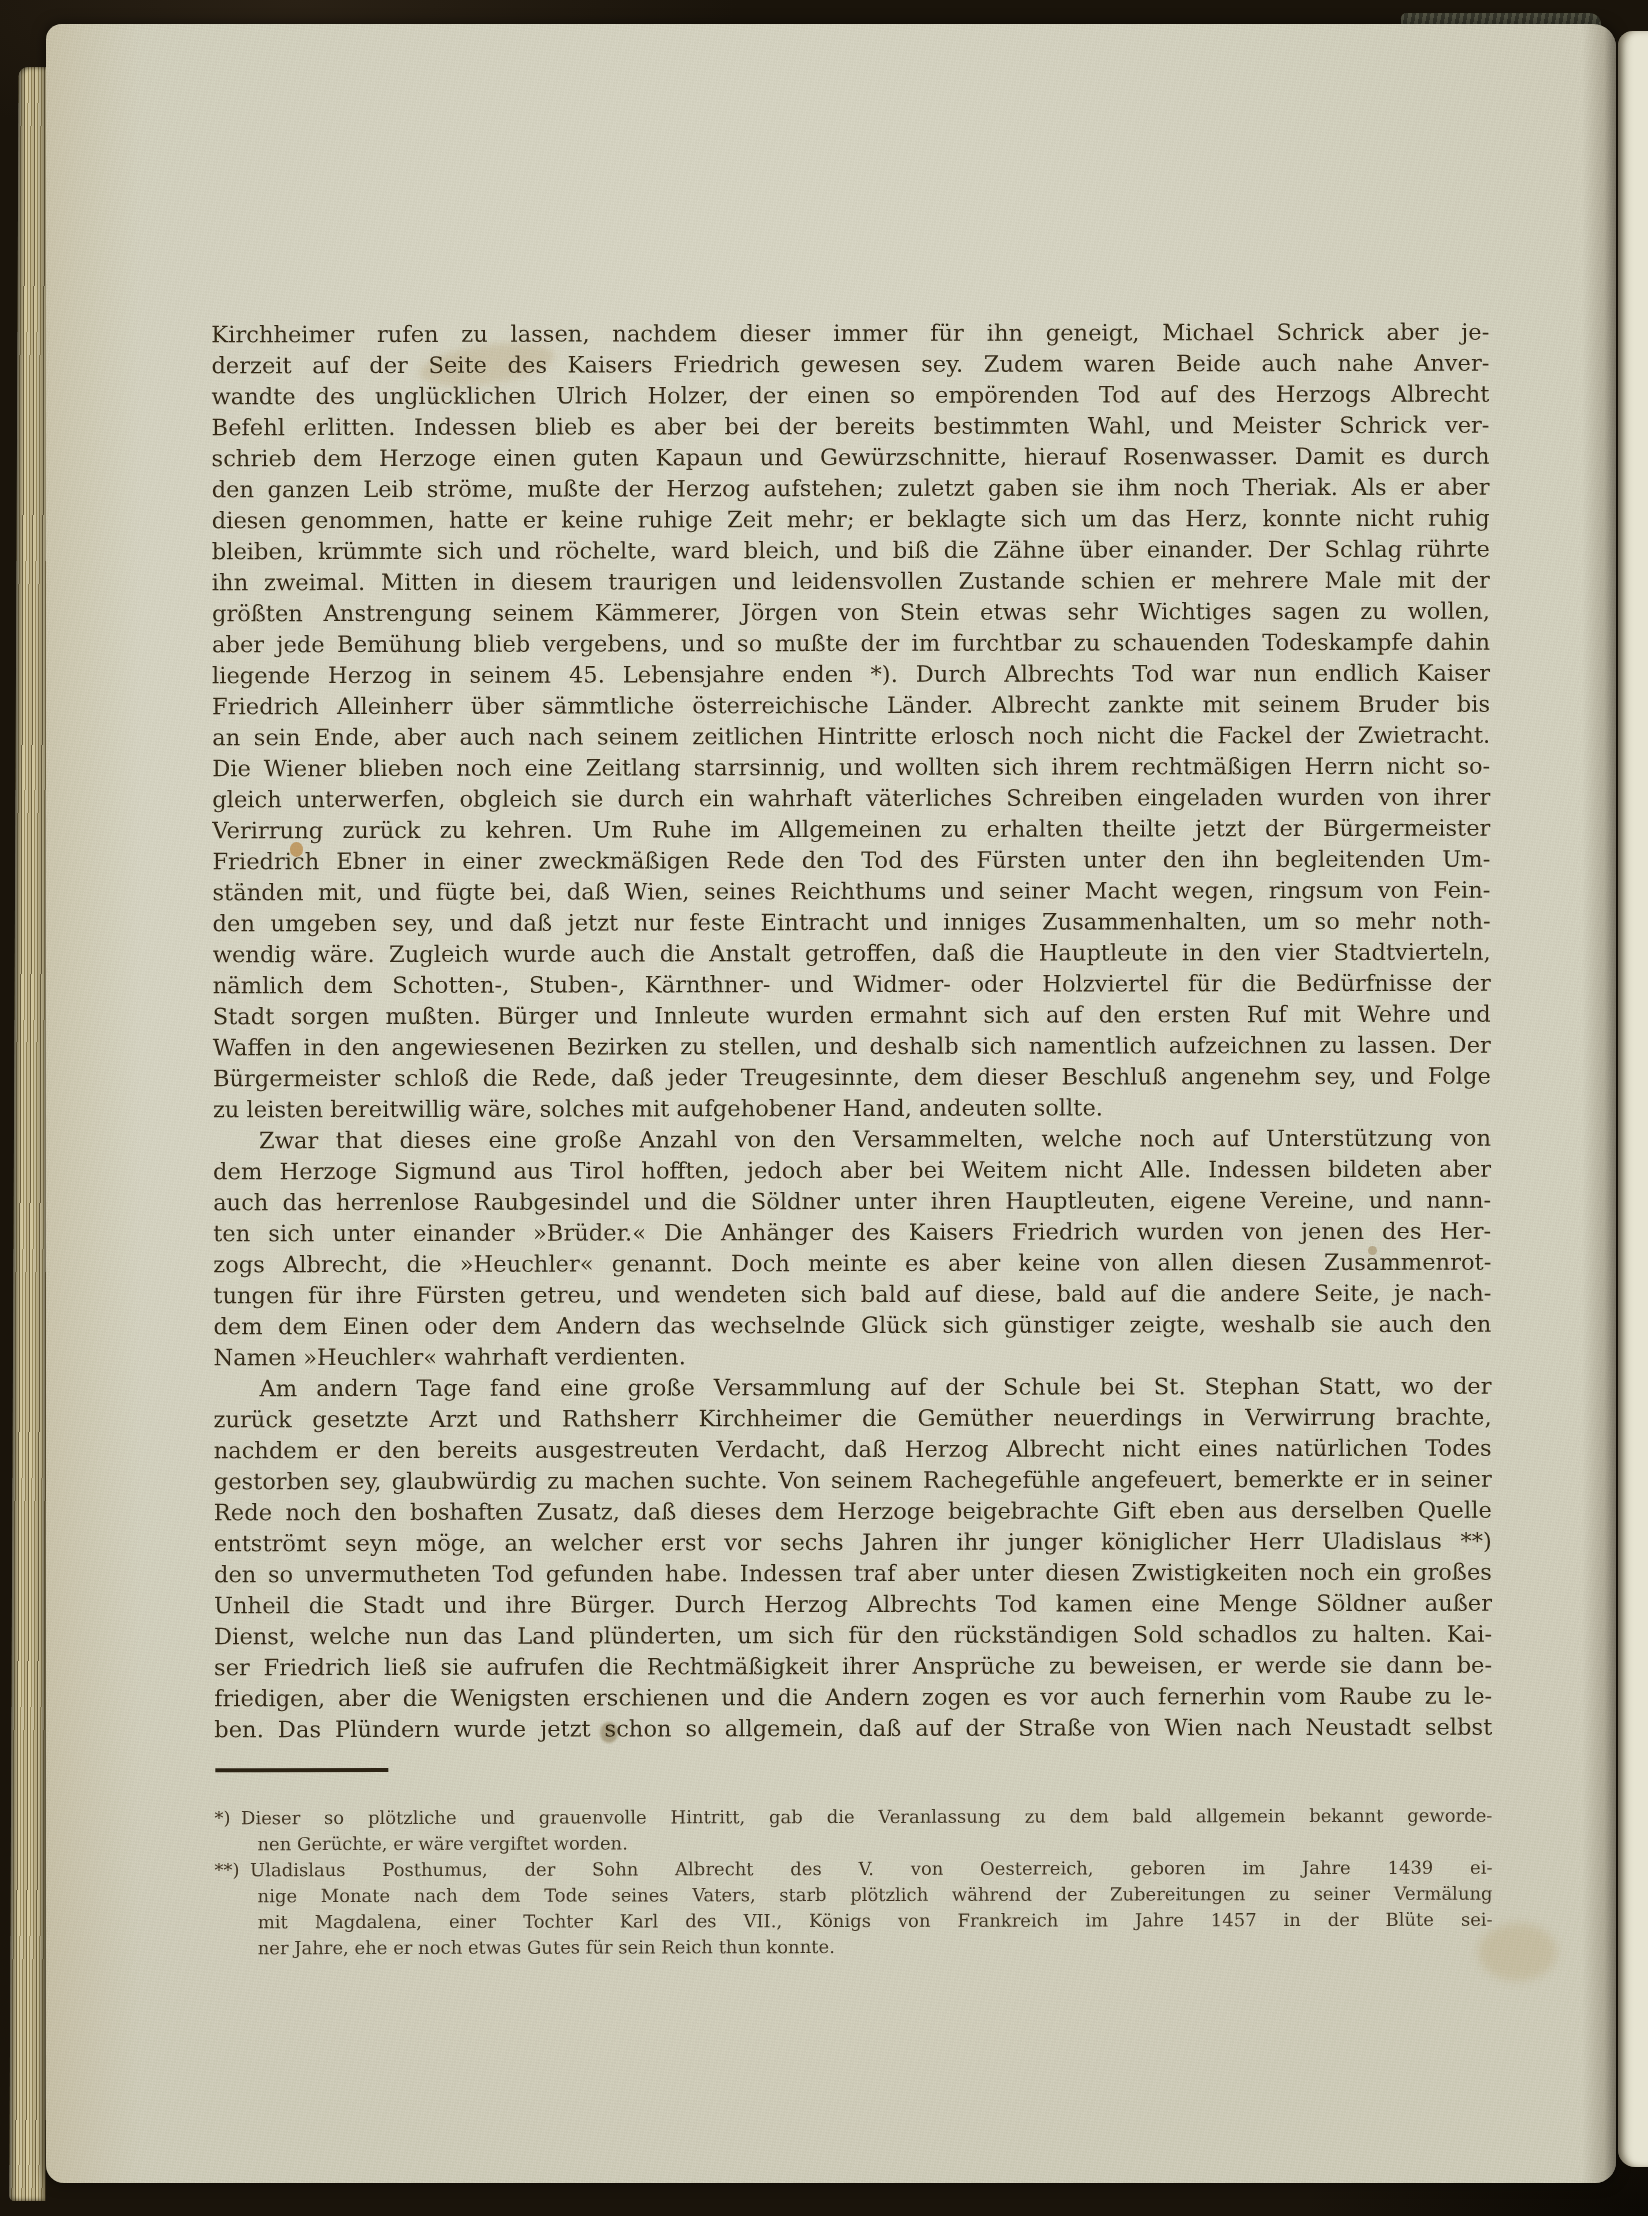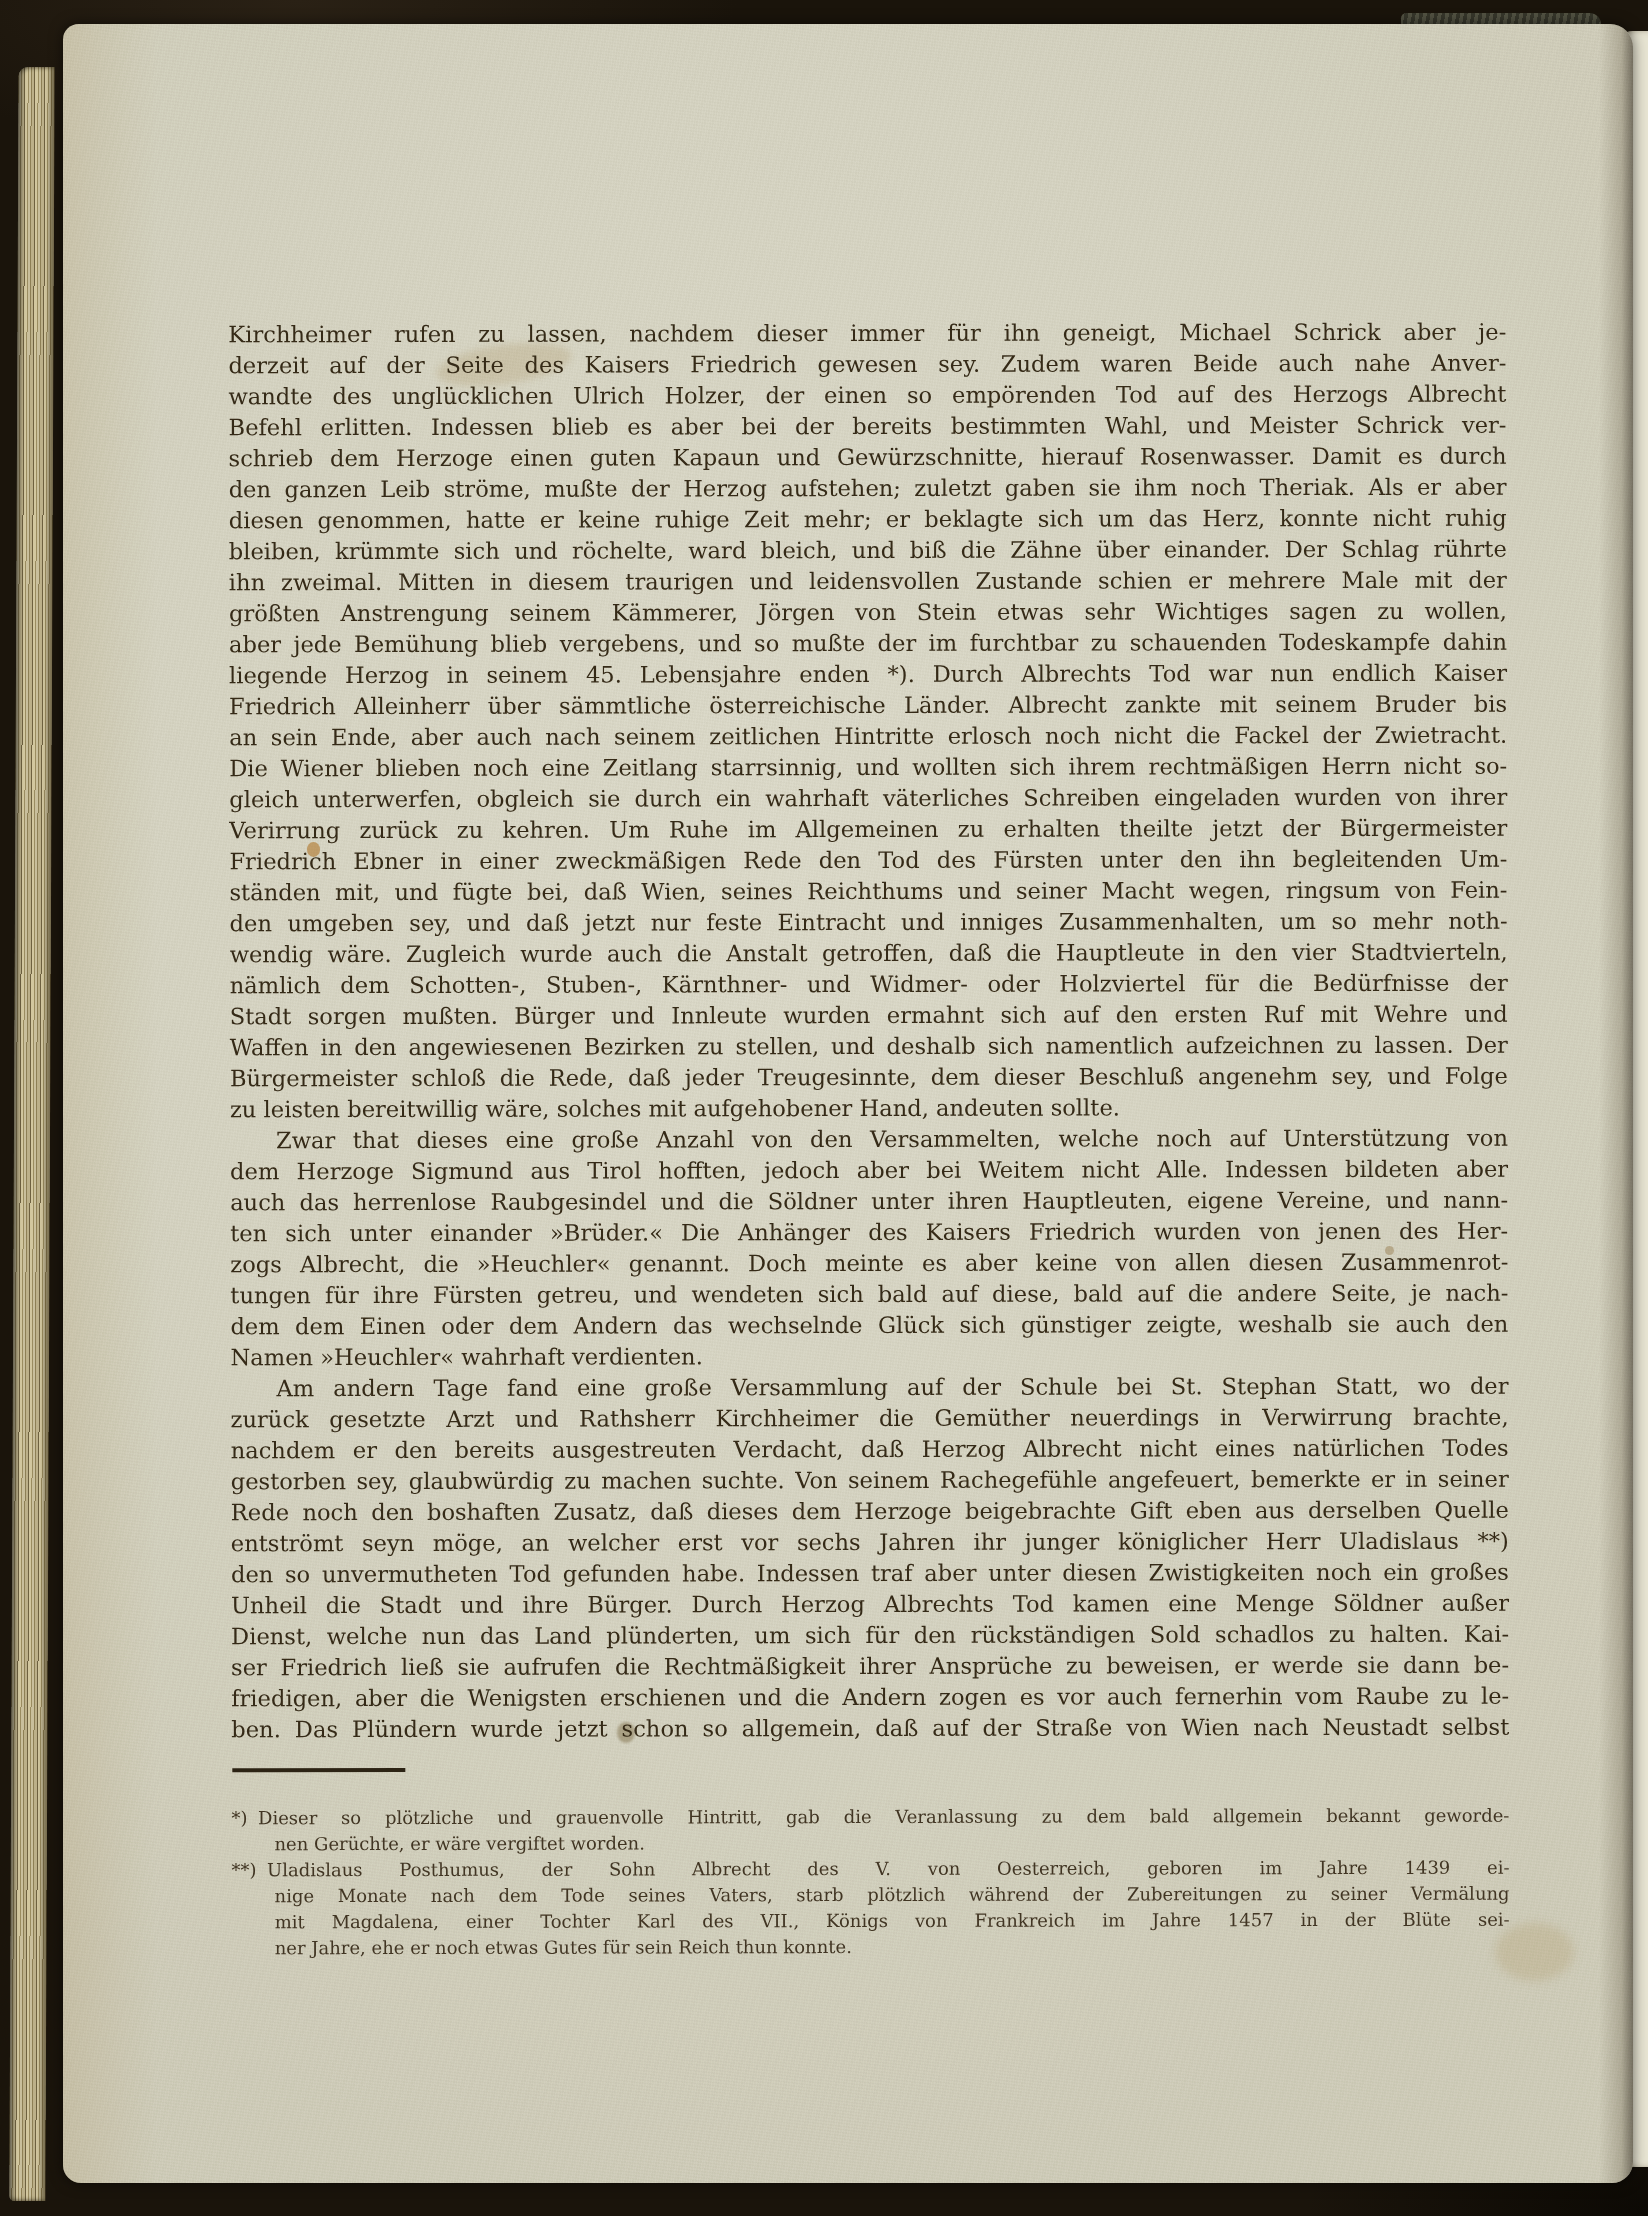--- a/index.html
+++ b/index.html
@@ -29,21 +29,21 @@
   
   .next-page{position:absolute;left:1618px;top:31px;width:30px;height:2136px;
     background:linear-gradient(to right,#d9d6c2,#e7e4d2 55%);
     border-radius:14.7px 0 0 17px;
     box-shadow:inset 6.3px 0 7.3px -2.1px rgba(55,42,18,.55);}
   
   .page{position:absolute;left:46px;top:24px;width:1570px;height:2159px;
     background:
       radial-gradient(1154px 1364px at 45% 38%, #dcdac9 0%, #d6d4c2 55%, #cfccb9 100%);
     border-radius:15.7px 23px 21px 18px;
-    box-shadow:0 0 13.6px rgba(0,0,0,.55);margin-left:17px;}
+    box-shadow:0 0 13.6px rgba(0,0,0,.55);}
   .page::before{content:"";position:absolute;inset:0;border-radius:inherit;pointer-events:none;
     background:linear-gradient(to right, rgba(150,120,55,.14) 0%, rgba(150,120,55,0) 6%);}
   .page::after{content:"";position:absolute;top:0;bottom:0;right:0;width:34px;pointer-events:none;
     border-radius:0 23px 21px 0;
     background:linear-gradient(to right, rgba(61,48,26,0) 0%, rgba(61,48,26,.22) 66%, rgba(28,20,9,.5) 100%);}
   .grain{position:absolute;inset:0;border-radius:inherit;pointer-events:none;
     background-image:
       repeating-linear-gradient(7deg, rgba(255,255,255,.025) 0 1.6px, rgba(95,85,55,.02) 1.6px 3.1px),
       repeating-linear-gradient(97deg, rgba(255,255,255,.018) 0 1px, rgba(70,70,45,.02) 1px 2.6px);}
   

